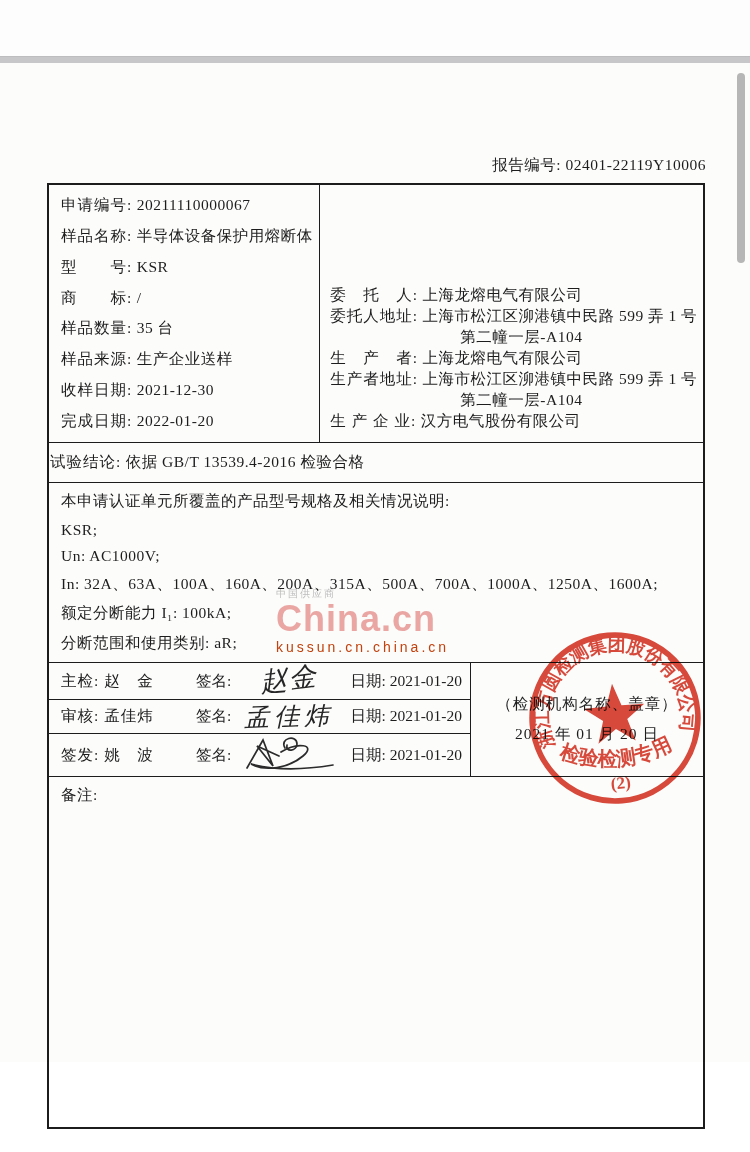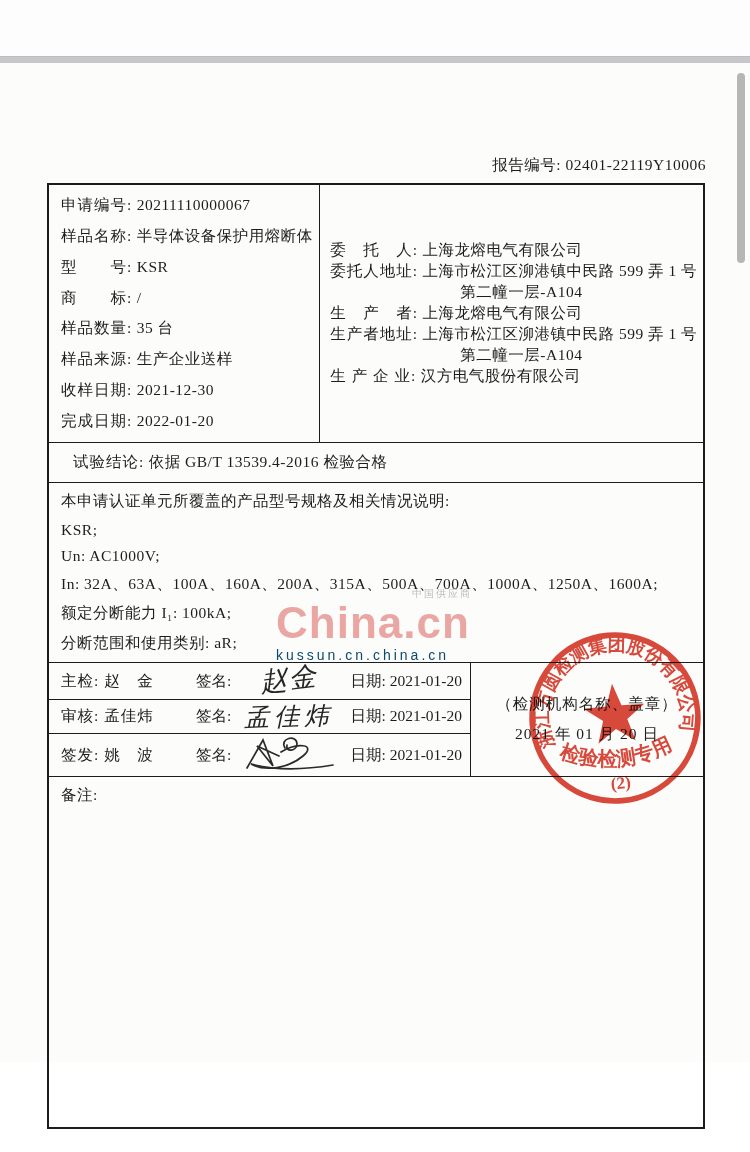--- a/index.html
+++ b/index.html
@@ -22,26 +22,26 @@
     position:absolute; left:47px; top:120px; width:658px; height:946px;
     border:2.5px solid #1c1c1c; display:flex; flex-direction:column;
     font-size:15.5px;
   }
   .sec { border-bottom:1.5px solid #1c1c1c; }
   .sec:last-child { border-bottom:none; }
 
   .sec1 { height:258px; display:flex; }
   .sec1-left { width:289px; border-right:1.5px solid #1c1c1c; padding:10px 6px 10px 12px;
                display:flex; flex-direction:column; justify-content:space-between; }
-  .sec1-right { flex:1; padding:10px 6px 10px 10px; display:flex; flex-direction:column; justify-content:center; }
+  .sec1-right { flex:1; padding:10px 6px 10px 10px; display:flex; flex-direction:column; justify-content:flex-end; }
   .kv { white-space:nowrap; letter-spacing:0.5px; }
   .kv .lbl { letter-spacing:1px; }
   .kv.cont { padding-left:130px; }
 
-  .sec2 { height:40px; display:flex; align-items:center; padding-left:24px; }
+  .sec2 { height:40px; display:flex; align-items:center; padding-left:1px; }
 
   .sec3 { height:180px; padding:8px 6px 8px 12px; display:flex; flex-direction:column; justify-content:space-between; position:relative; }
 
   .sec4 { height:114px; display:flex; }
   .sig-grid { width:422px; border-right:1.5px solid #1c1c1c; display:flex; flex-direction:column; }
   .sig-row { flex:1; display:flex; align-items:center; border-bottom:1.2px solid #1c1c1c; padding:0 8px 0 12px; position:relative; }
   .sig-row:last-child { border-bottom:none; }
   .sig-role { width:135px; letter-spacing:1px; white-space:nowrap; }
   .sig-label { white-space:nowrap; }
   .sig-script-zone { flex:1; display:flex; justify-content:center; align-items:center; position:relative; }
@@ -50,23 +50,23 @@
   .sig-date { white-space:nowrap; margin-left:4px; }
 
   .stamp-cell { flex:1; display:flex; flex-direction:column; justify-content:center; align-items:center; gap:9px; font-size:15.5px; }
   .stamp-cell .line { letter-spacing:1px; white-space:nowrap; }
 
   .sec5 { flex:1; padding:8px 12px; }
 
   .footer-code { position:absolute; top:1086px; right:48px; font-size:13px; letter-spacing:0.3px; color:#2a2a2a; }
 
   .watermark { position:absolute; left:276px; top:524px; width:210px; pointer-events:none; }
-  .wm-tagline { font-family:"Liberation Sans", sans-serif; font-size:10px; color:#bdbdbd; text-align:right; padding-right:14px; letter-spacing:2px; }
-  .wm-brand { font-family:"Liberation Sans", sans-serif; font-weight:bold; font-size:44px; color:rgba(219,94,90,0.55); letter-spacing:1px; line-height:1; }
-  .wm-subline { font-family:"Liberation Sans", sans-serif; font-size:14px; color:#0c4a6e; letter-spacing:3px; margin-top:2px; }
+  .wm-tagline { font-family:"Liberation Sans", sans-serif; font-size:10px; color:#bdbdbd; text-align:left; padding-right:14px; letter-spacing:2px; }
+  .wm-brand { font-family:"Liberation Sans", sans-serif; font-weight:bold; font-size:36px; color:rgba(219,94,90,0.55); letter-spacing:1px; line-height:1; }
+  .wm-subline { font-family:"Liberation Sans", sans-serif; font-size:14px; color:#c2410c; letter-spacing:3px; margin-top:2px; }
 
   .stamp-wrap { position:absolute; left:526px; top:566px; width:178px; height:178px;
                 transform:rotate(-5deg); mix-blend-mode:multiply; opacity:0.92; pointer-events:none; }
 </style>
 </head>
 <body>
 
 <div class="top-strip"></div>
 <div class="divider-band"></div>
 

